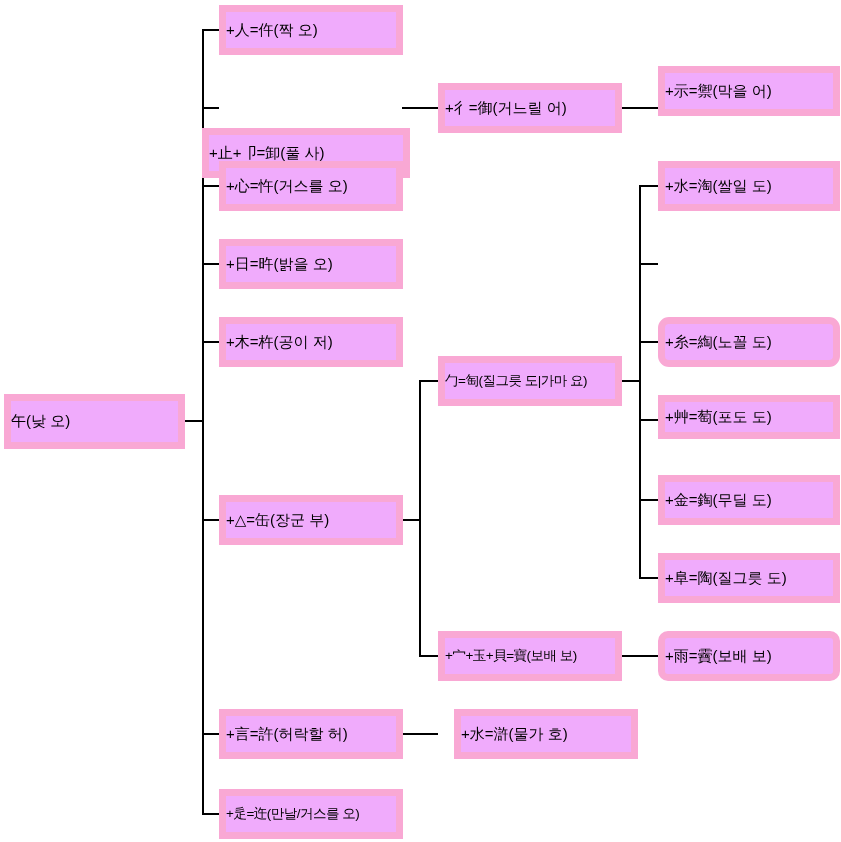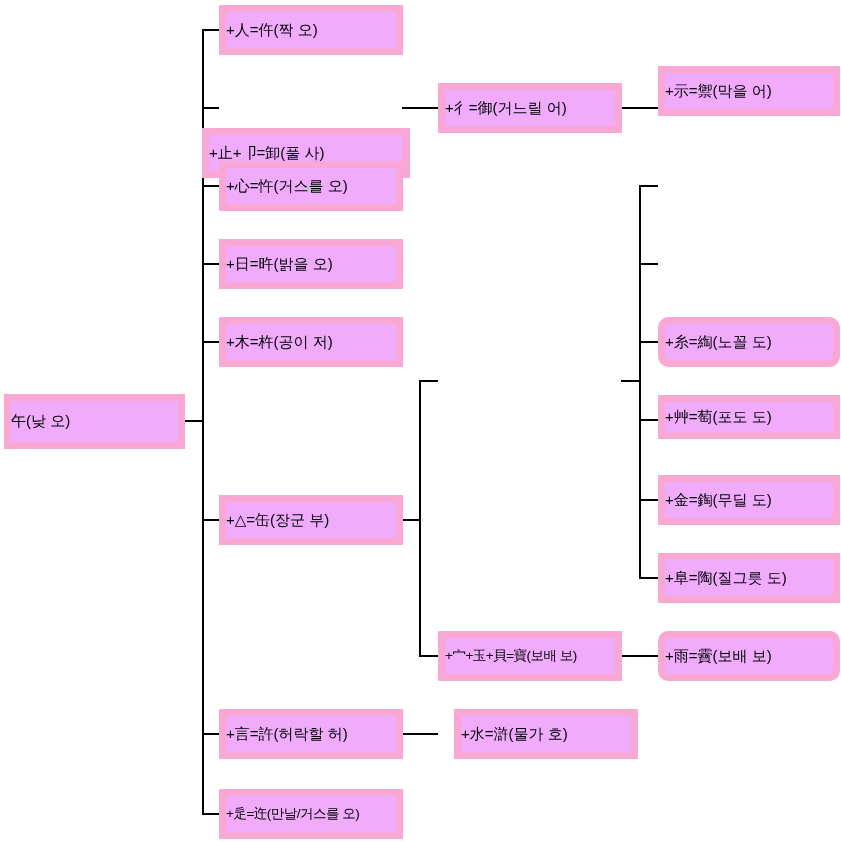--- a/index.html
+++ b/index.html
@@ -102,29 +102,35 @@
   <div class="node" style="left:219px;top:709px;width:184px;height:50px;">
     <span>+言=許(허락할 허)</span>
   </div>
   <div class="node tight" style="left:219px;top:789px;width:184px;height:50px;">
     <span>+辵=迕(만날/거스를 오)</span>
   </div>
 
   <div class="node" style="left:438px;top:83px;width:184px;height:50px;">
     <span>+彳=御(거느릴 어)</span>
   </div>
+  <div class="node tight" style="left:438px;top:356px;width:184px;height:50px;">
+    <span>勹=匋(질그릇 도|가마 요)</span>
+  </div>
   <div class="node tight" style="left:438px;top:631px;width:184px;height:50px;">
     <span>+宀+玉+貝=寶(보배 보)</span>
   </div>
   <div class="node" style="left:438px;top:709px;width:184px;height:50px;margin-left:16px;">
     <span>+水=滸(물가 호)</span>
   </div>
 
   <div class="node" style="left:658px;top:66px;width:182px;height:50px;">
     <span>+示=禦(막을 어)</span>
+  </div>
+  <div class="node" style="left:658px;top:161px;width:182px;height:50px;">
+    <span>+水=淘(쌀일 도)</span>
   </div>
   <div class="node" style="left:658px;top:317px;width:182px;height:50px;border-radius:11px;">
     <span>+糸=綯(노꼴 도)</span>
   </div>
   <div class="node" style="left:658px;top:395px;width:182px;height:44px;">
     <span>+艸=萄(포도 도)</span>
   </div>
   <div class="node" style="left:658px;top:475px;width:182px;height:50px;">
     <span>+金=鋾(무딜 도)</span>
   </div>

